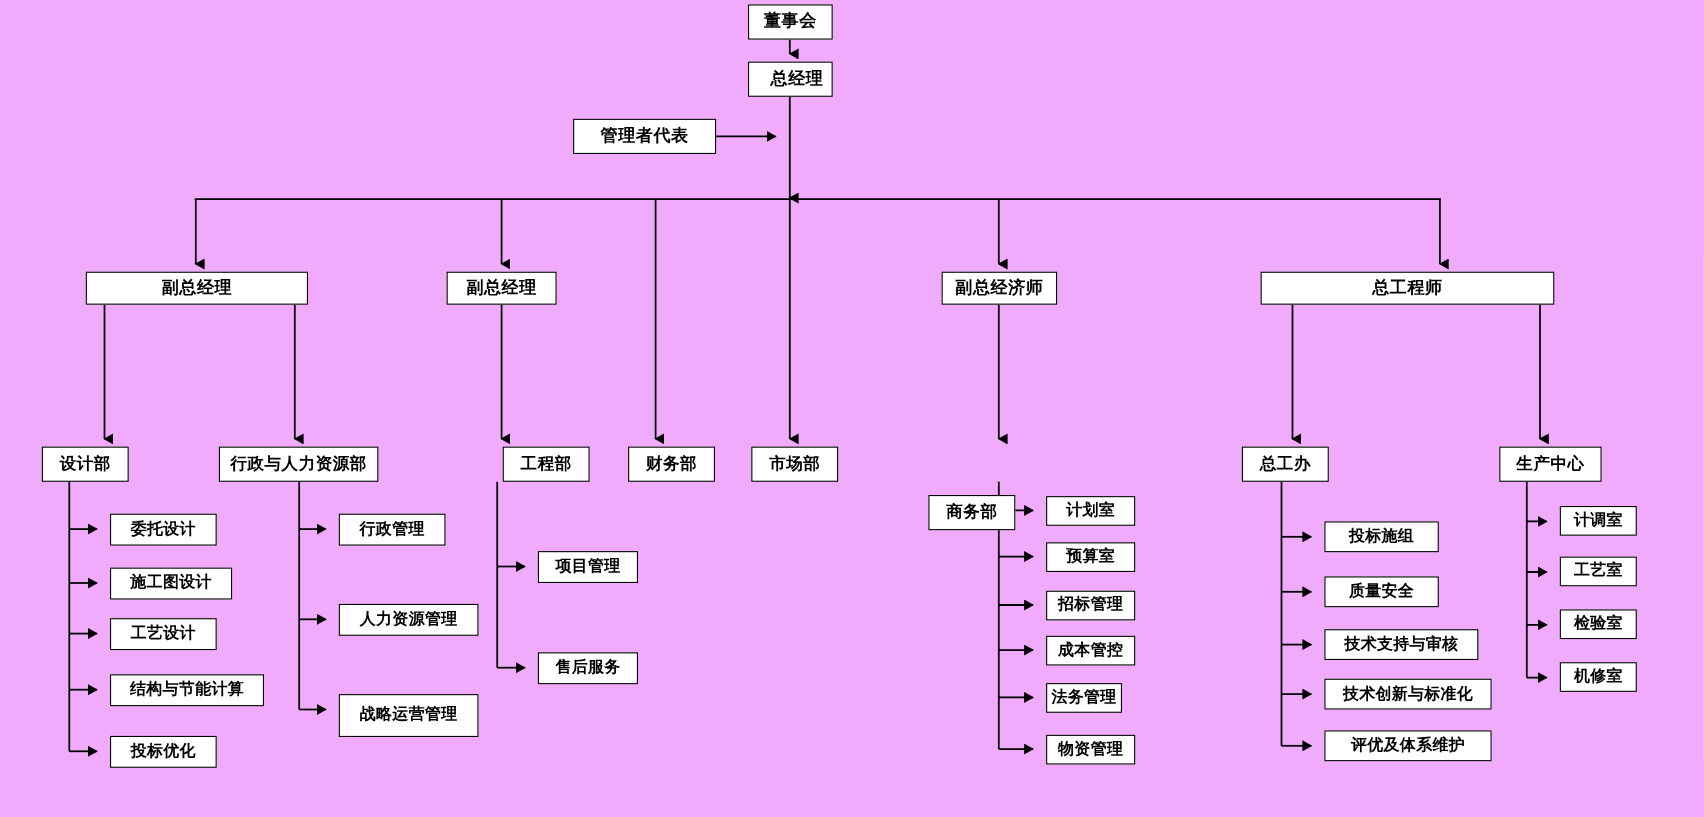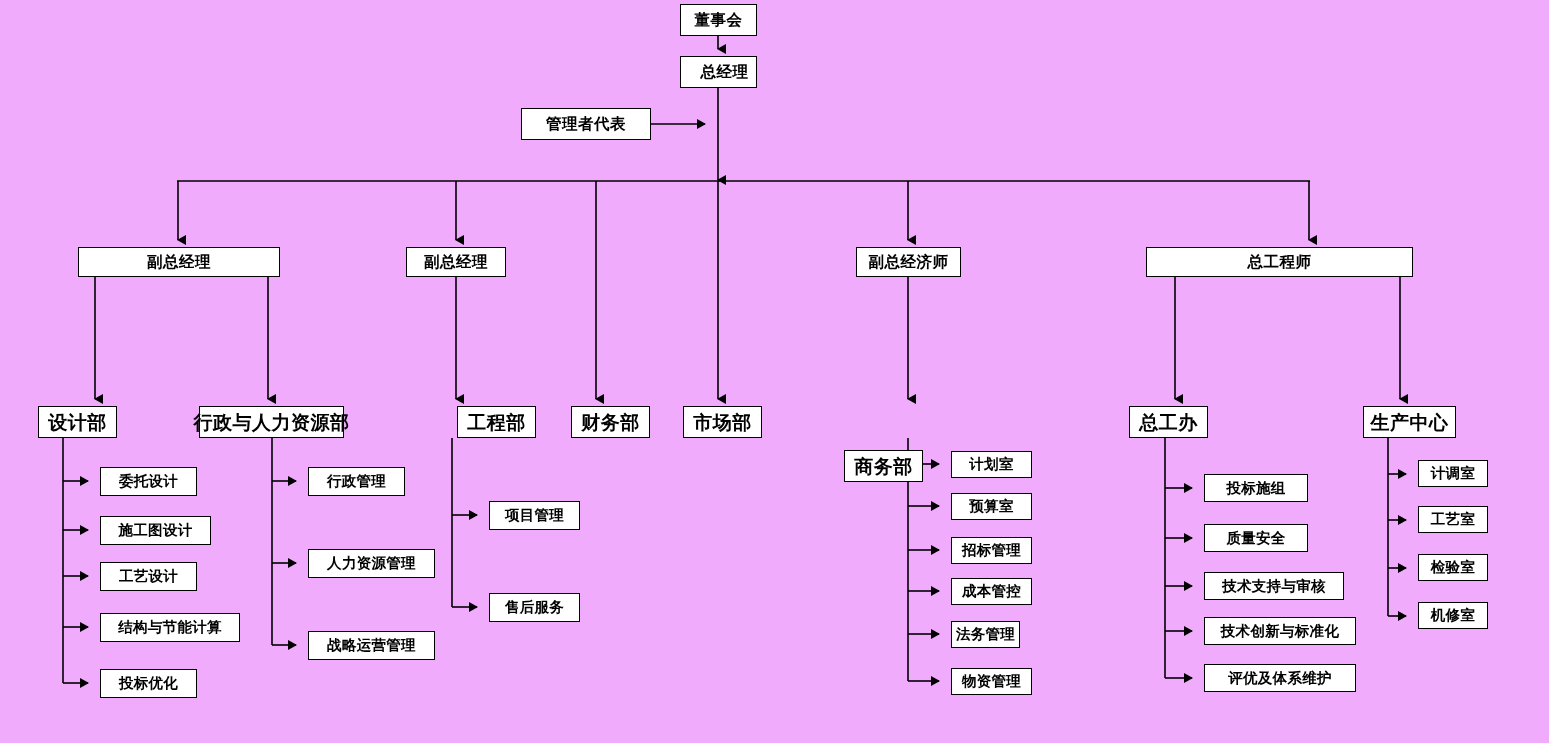--- a/index.html
+++ b/index.html
@@ -41,21 +41,21 @@
     line-height: 1;
     letter-spacing: 0.5px;
     white-space: nowrap;
     z-index: 2;
   }
   .node.sub {
     font-size: 14.5px;
     letter-spacing: 0.3px;
   }
   .node.lvl1 { font-size: 15.5px; }
-  .node.dept { font-size: 19px; }
+  .node.dept { font-size: 15px; }
 </style>
 </head>
 <body>
 
 <div id="chart">
 
   <svg id="wires" viewBox="0 0 1549 743" width="1549" height="743">
     <defs>
       <marker id="arrowDown" markerWidth="10" markerHeight="9" refX="5" refY="8" orient="auto" markerUnits="userSpaceOnUse">
         <path d="M0,0 L10,0 L5,9 Z" fill="#000000"></path>
@@ -151,21 +151,21 @@
   <div id="sub-design">
       <div class="node sub" style="left: 100px; top: 467px; width: 97px; height: 29px;">委托设计</div>
       <div class="node sub" style="left: 100px; top: 516px; width: 111px; height: 29px;">施工图设计</div>
       <div class="node sub" style="left: 100px; top: 562px; width: 97px; height: 29px;">工艺设计</div>
       <div class="node sub" style="left: 100px; top: 613px; width: 140px; height: 29px;">结构与节能计算</div>
       <div class="node sub" style="left: 100px; top: 669px; width: 97px; height: 29px;">投标优化</div>
     </div>
   <div id="sub-admin-hr">
       <div class="node sub" style="left: 308px; top: 467px; width: 97px; height: 29px;">行政管理</div>
       <div class="node sub" style="left: 308px; top: 549px; width: 127px; height: 29px;">人力资源管理</div>
-      <div class="node sub" style="left: 308px; top: 631px; width: 127px; height: 29px;">战略运营管理</div>
+      <div class="node sub" style="left: 308px; top: 631px; width: 127px; height: 39px;">战略运营管理</div>
     </div>
   <div id="sub-engineering">
       <div class="node sub" style="left: 489px; top: 501px; width: 91px; height: 29px;">项目管理</div>
       <div class="node sub" style="left: 489px; top: 593px; width: 91px; height: 29px;">售后服务</div>
     </div>
   <div id="sub-business">
       <div class="node sub" style="left: 951px; top: 451px; width: 81px; height: 27px;">计划室</div>
       <div class="node sub" style="left: 951px; top: 493px; width: 81px; height: 27px;">预算室</div>
       <div class="node sub" style="left: 951px; top: 537px; width: 81px; height: 27px;">招标管理</div>
       <div class="node sub" style="left: 951px; top: 578px; width: 81px; height: 27px;">成本管控</div>

